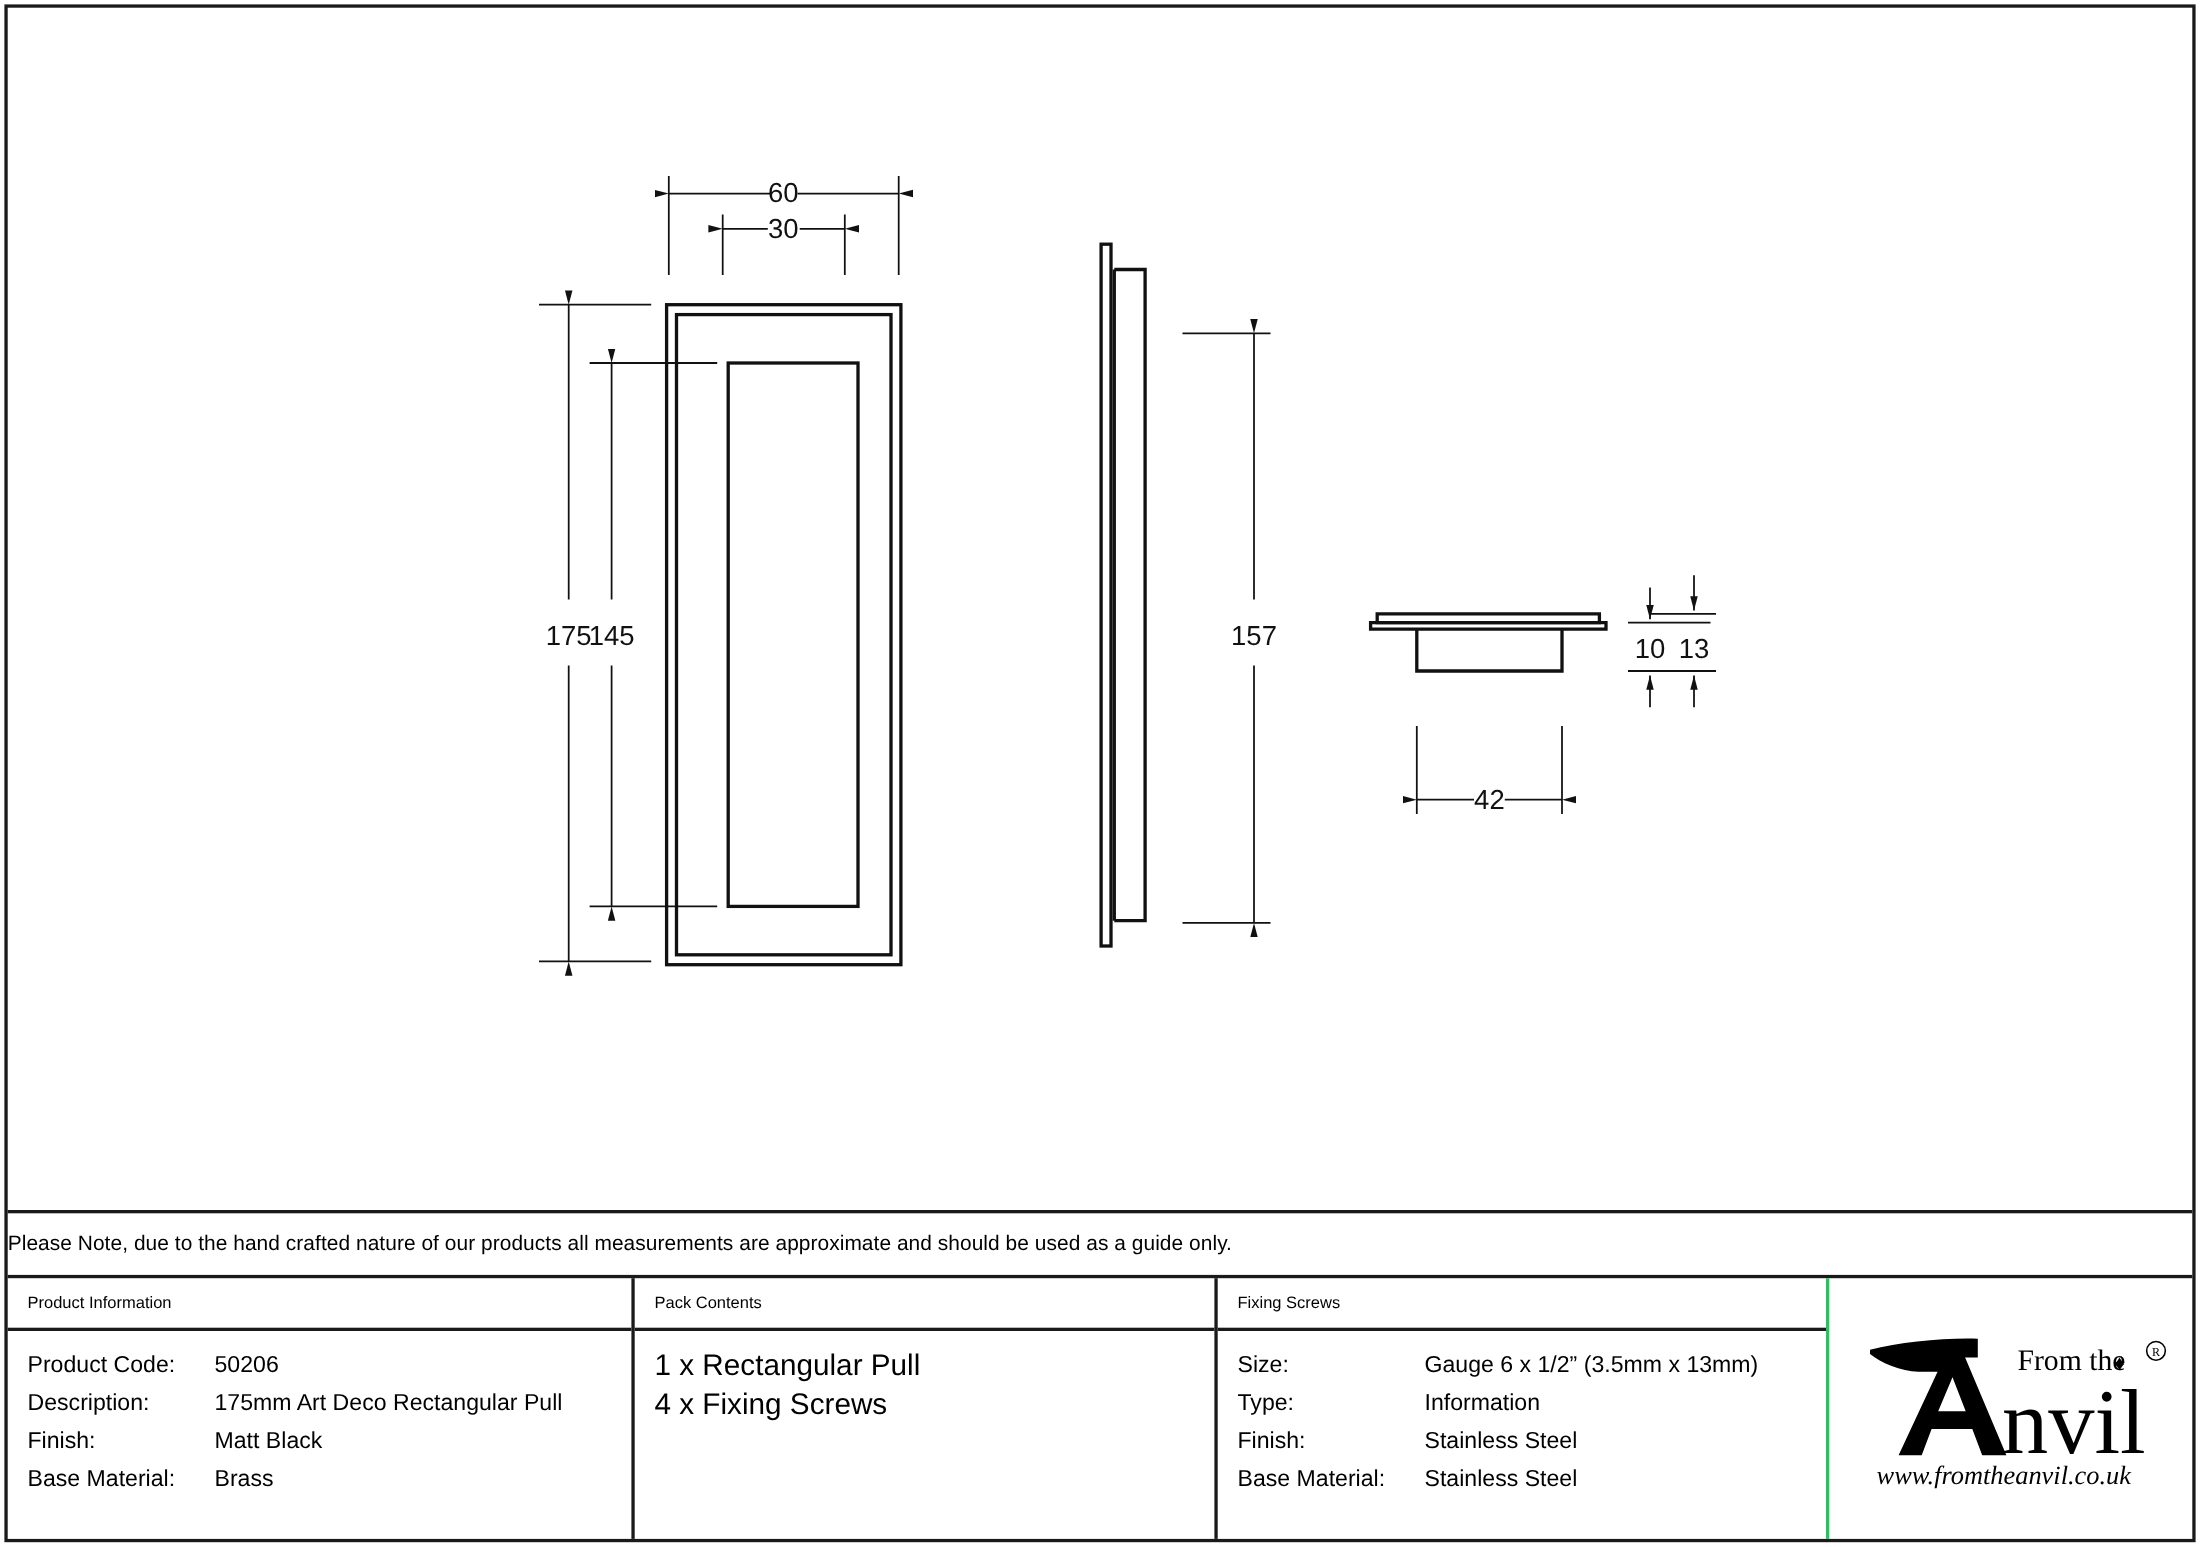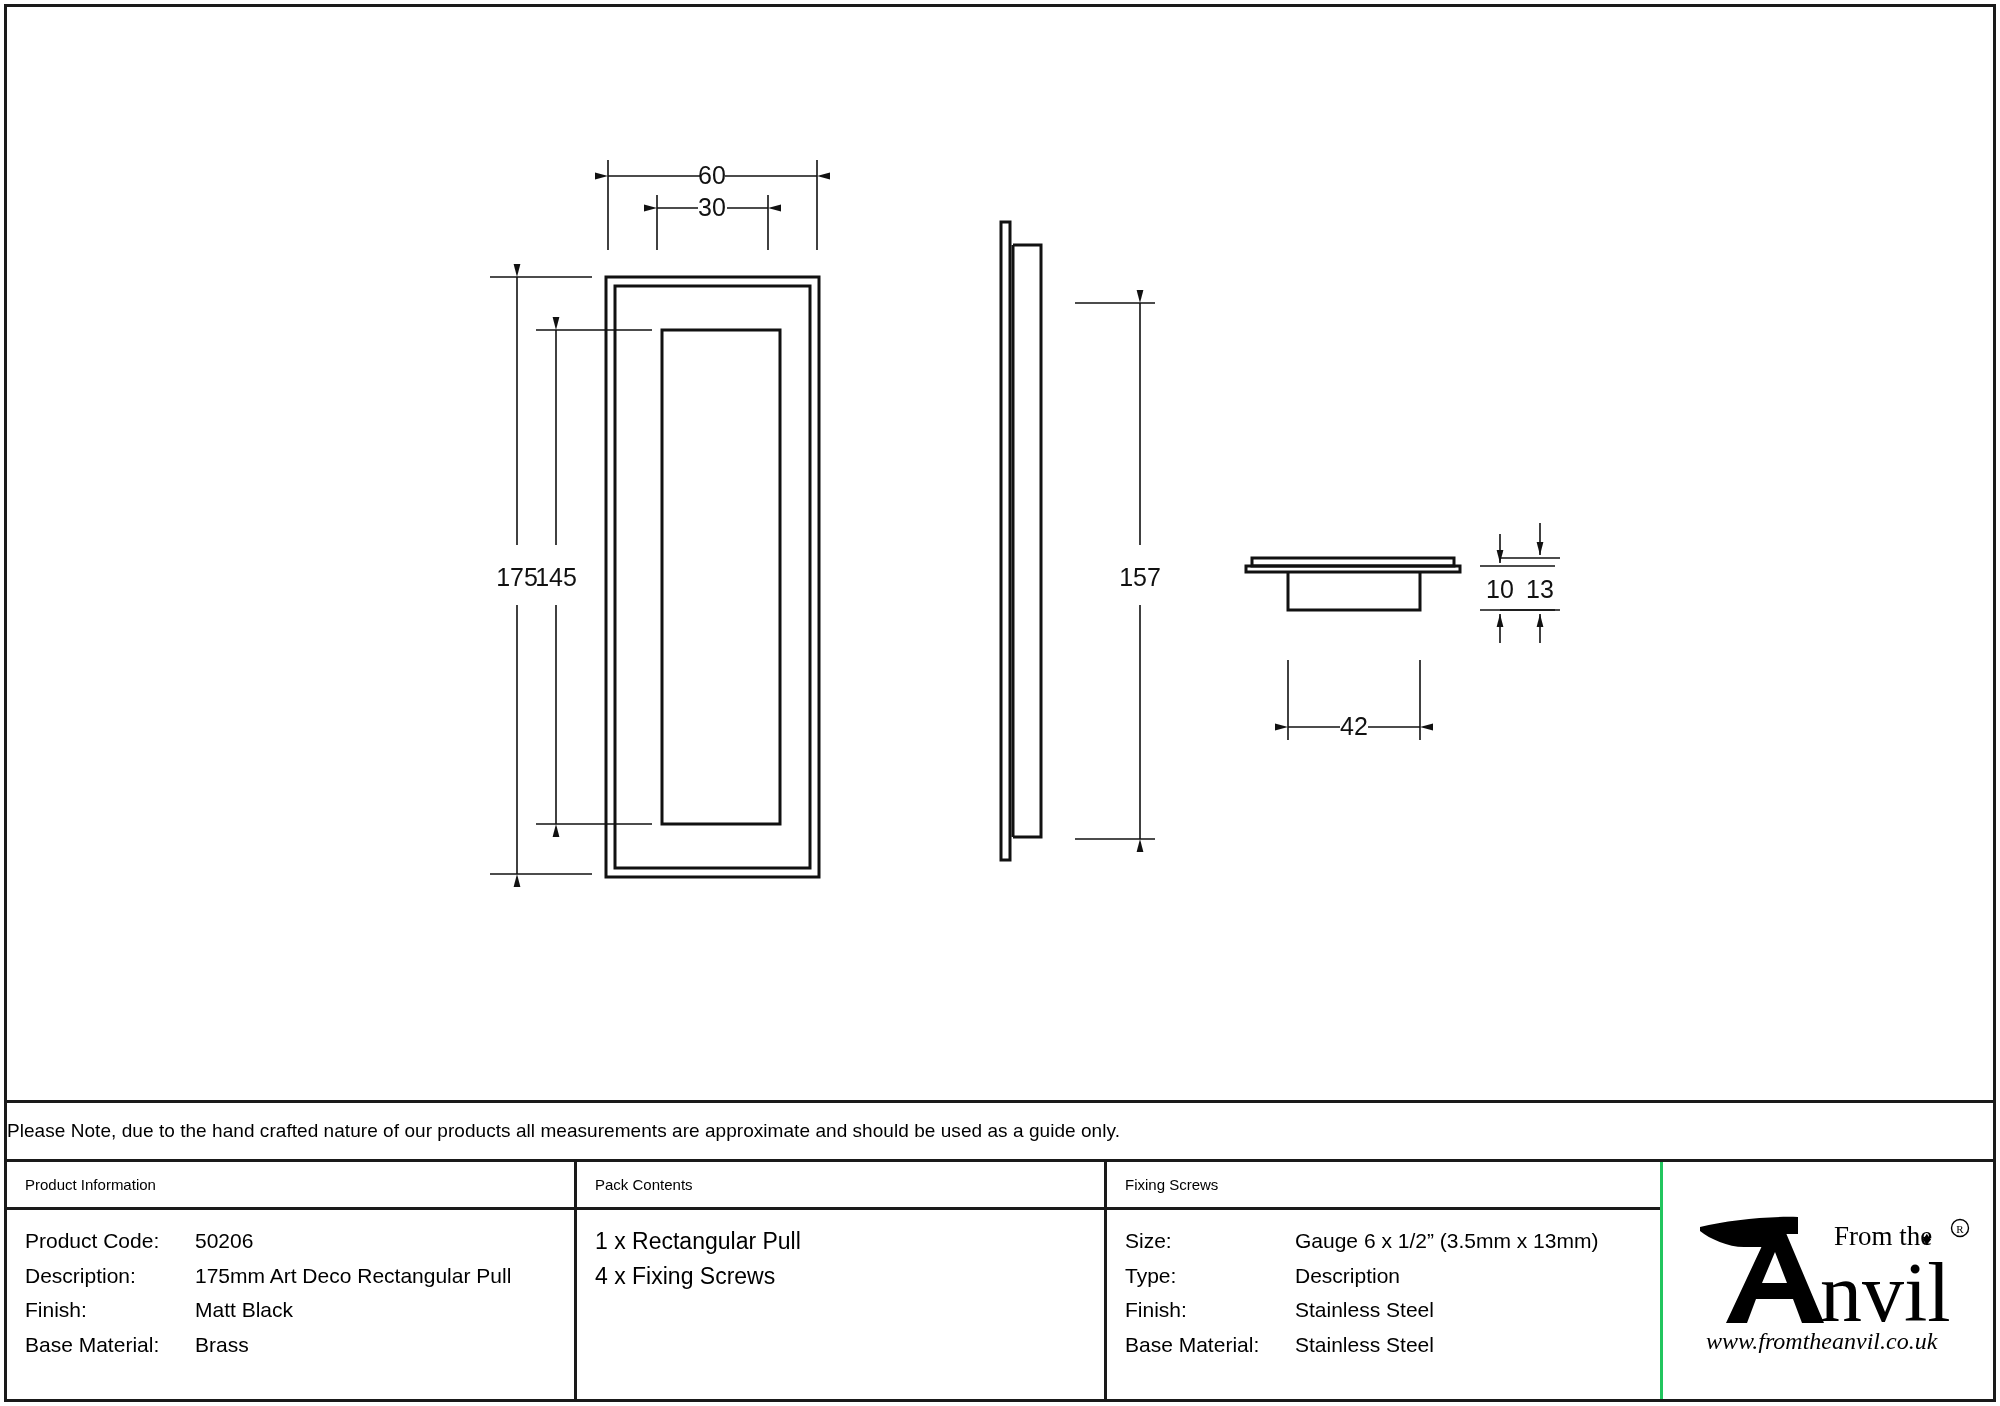--- a/index.html
+++ b/index.html
@@ -72,21 +72,21 @@
   }
   .kv{
     display:flex;
     font-size:21px;
     line-height:34.5px;
     white-space:nowrap;
   }
   .kv .k{width:170px;flex:none;}
   .kv .v{flex:1;}
   .packline{
-    font-size:23px;
+    font-size:27px;
     line-height:34.5px;
     white-space:nowrap;
   }
 
   
   .logo-wrap{
     flex:1;
     display:flex;align-items:center;justify-content:center;
     padding-bottom:6px;
   }
@@ -244,21 +244,21 @@
 
     <div class="col col-screws">
       <div class="col-head">Fixing Screws</div>
       <div class="col-body">
         <div class="kv">
           <span class="k">Size:</span>
           <span class="v">Gauge 6 x 1/2” (3.5mm x 13mm)</span>
         </div>
         <div class="kv">
           <span class="k">Type:</span>
-          <span class="v">Description</span>
+          <span class="v">Information</span>
         </div>
         <div class="kv">
           <span class="k">Finish:</span>
           <span class="v">Stainless Steel</span>
         </div>
         <div class="kv">
           <span class="k">Base Material:</span>
           <span class="v">Stainless Steel</span>
         </div>
       </div>

